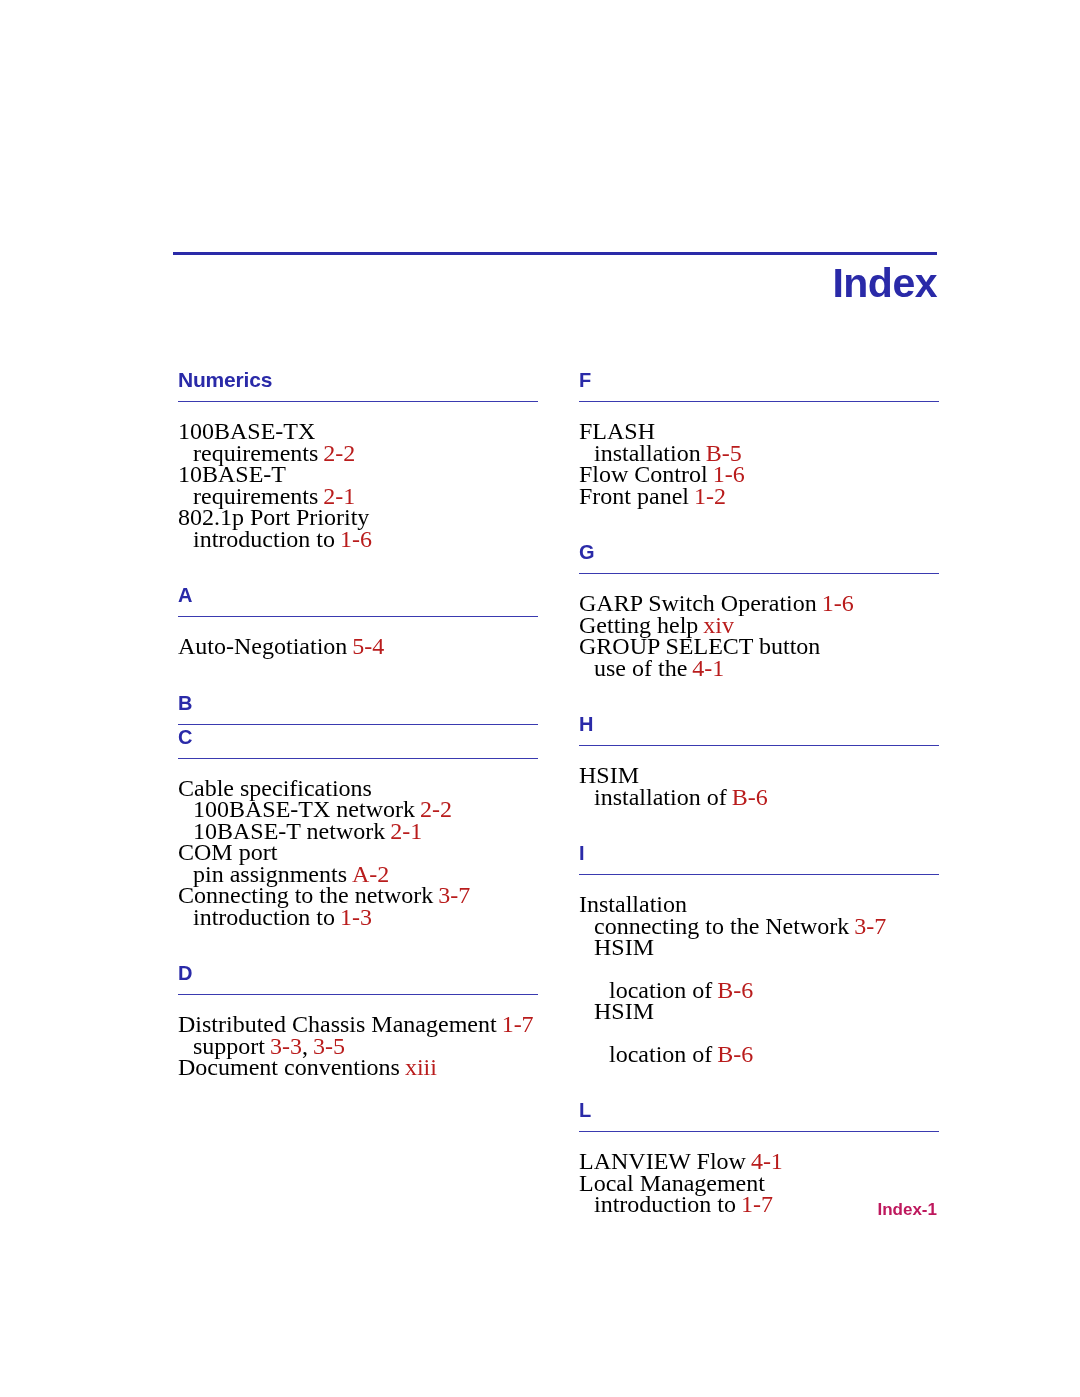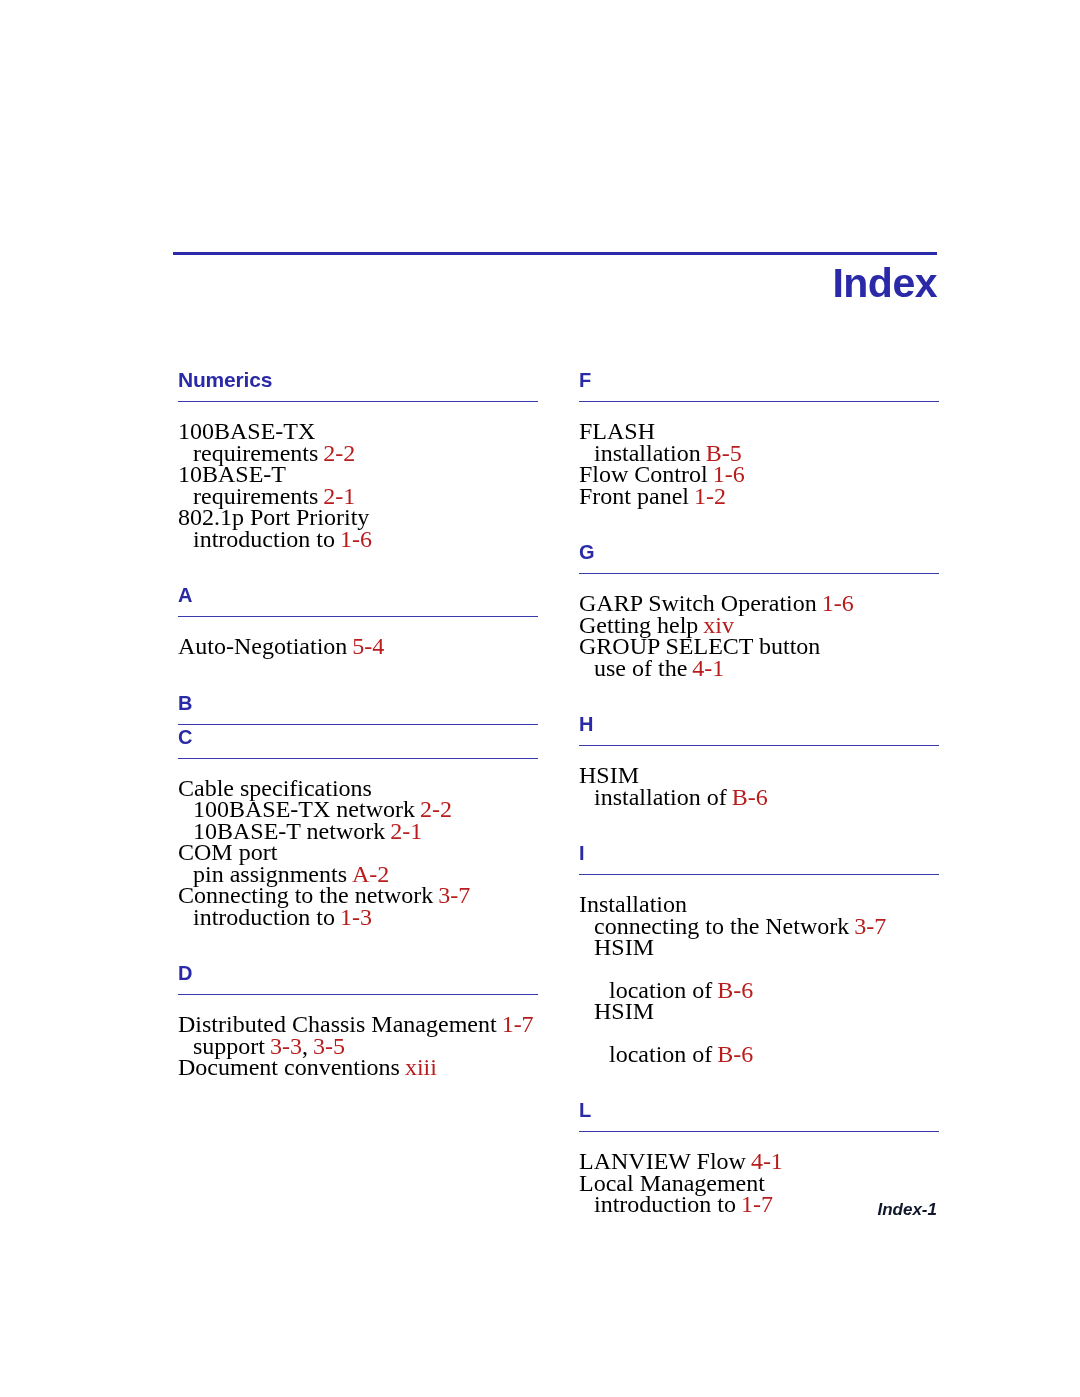--- a/index.html
+++ b/index.html
@@ -106,23 +106,22 @@
     width: 5px;
   }
 
   
   .footer {
     position: absolute;
     right: 0;
     top: 1200px;
     font-family: "Liberation Sans", "DejaVu Sans", sans-serif;
     font-weight: bold;
-    font-style: italic;
     font-size: 17px;
-    color: #0f172a;
+    color: #be185d;
   }
 </style>
 </head>
 <body>
 
 <div class="page">
 
   <div class="header-rule"></div>
   <div class="page-title">Index</div>
 

